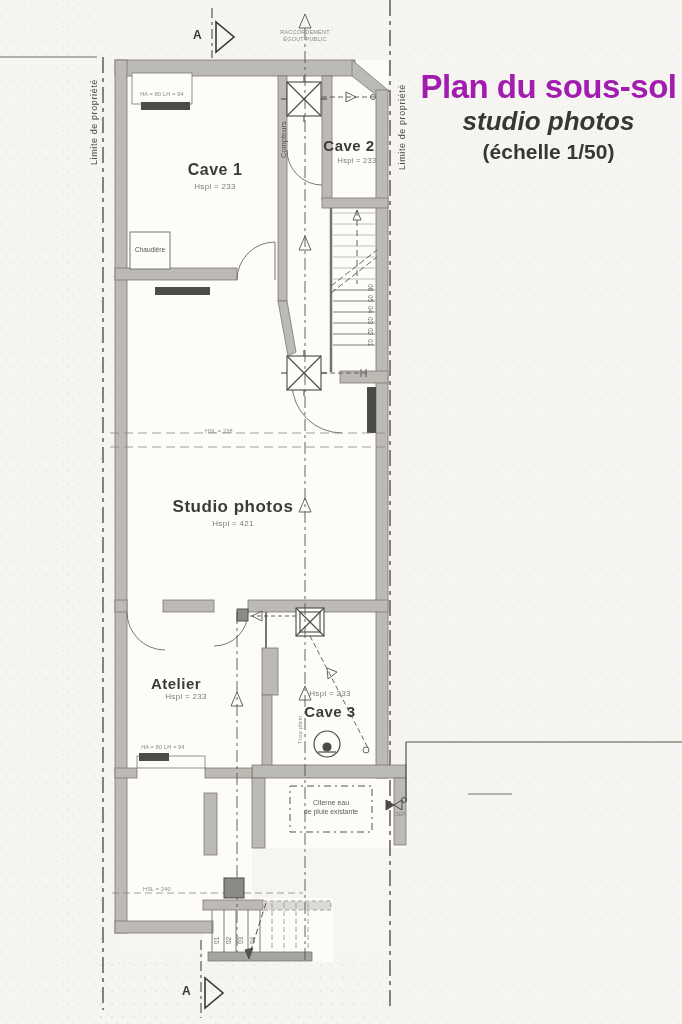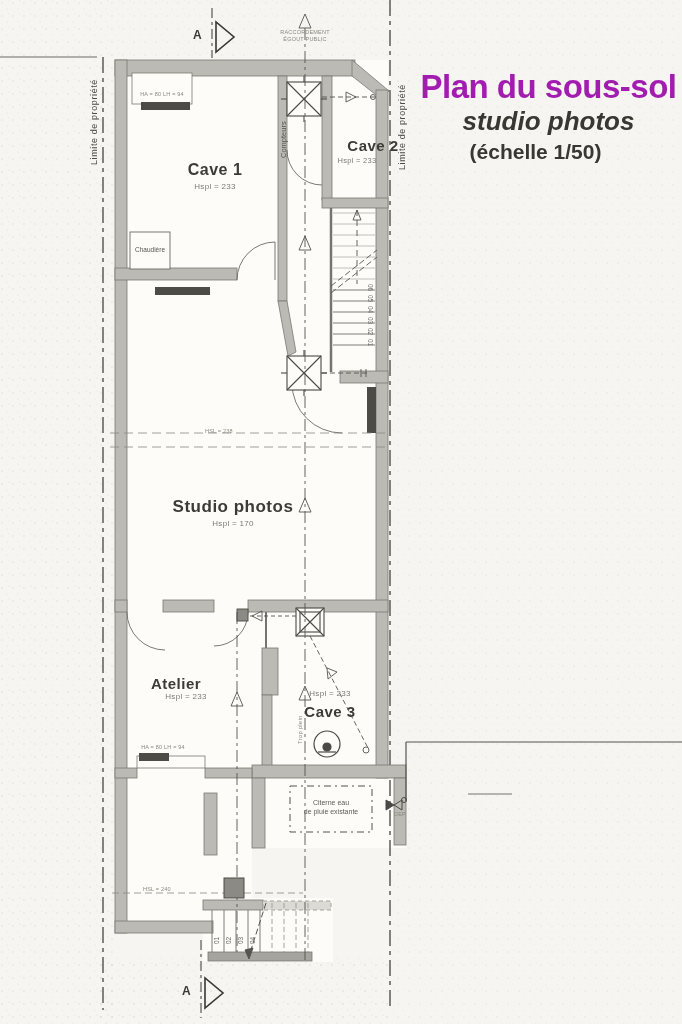--- a/index.html
+++ b/index.html
@@ -270,41 +270,41 @@
   </g>
   <g stroke="#4a4943" stroke-width="1" fill="none">
     <polygon points="386,800 386,810 394,805" fill="#4a4943"></polygon>
     <polygon points="402,800 402,810 394,805" fill="none"></polygon>
     <circle cx="404" cy="800" r="2.5"></circle>
   </g>
 </svg>
 
 <div class="lbl title-main center" style="left:415px;top:70px;width:267px;">Plan du sous-sol</div>
 <div class="lbl title-sub center" style="left:415px;top:108px;width:267px;">studio photos</div>
-<div class="lbl title-scale center" style="left:402px;top:141px;width:267px;">(échelle 1/50)</div>
+<div class="lbl title-scale center" style="left:415px;top:141px;width:267px;">(échelle 1/50)</div>
 
 <div class="lbl micro center" style="left:268px;top:30px;width:74px;">RACCORDEMENT</div>
 <div class="lbl micro center" style="left:268px;top:37px;width:74px;">ÉGOUT PUBLIC</div>
 
 <div class="lbl boundary-lbl rot-ccw" style="left:90px;top:165px;">Limite de propriété</div>
 <div class="lbl boundary-lbl rot-ccw" style="left:398px;top:170px;">Limite de propriété</div>
 
 <div class="lbl marker-a" style="left:193px;top:29px;">A</div>
 <div class="lbl marker-a" style="left:182px;top:985px;">A</div>
 
 <div class="lbl rot-ccw" style="left:280px;top:158px;font-size:7.5px;color:#55544e;">Compteurs</div>
 
 <div class="lbl room-name center" style="left:160px;top:162px;width:110px;font-size:16px;">Cave 1</div>
 <div class="lbl room-h center" style="left:160px;top:183px;width:110px;">Hspl = 233</div>
 
-<div class="lbl room-name center" style="left:344px;top:138px;width:58px;font-size:15px;">Cave 2</div>
+<div class="lbl room-name center" style="left:320px;top:138px;width:58px;font-size:15px;">Cave 2</div>
 <div class="lbl room-h center" style="left:328px;top:157px;width:58px;font-size:7.5px;">Hspl = 233</div>
 
 <div class="lbl room-name center" style="left:158px;top:498px;width:150px;font-size:17px;">Studio photos</div>
-<div class="lbl room-h center" style="left:158px;top:520px;width:150px;">Hspl = 170</div>
+<div class="lbl room-h center" style="left:158px;top:520px;width:150px;">Hspl = 421</div>
 
 <div class="lbl room-name center" style="left:130px;top:676px;width:92px;font-size:15px;">Atelier</div>
 <div class="lbl room-h center" style="left:140px;top:693px;width:92px;">Hspl = 233</div>
 
 <div class="lbl room-name center" style="left:288px;top:704px;width:84px;font-size:15px;">Cave 3</div>
 <div class="lbl room-h center" style="left:288px;top:690px;width:84px;">Hspl = 233</div>
 
 <div class="lbl center" style="left:129px;top:247px;width:42px;font-size:6.5px;color:#55544e;">Chaudière</div>
 <div class="lbl tiny center" style="left:289px;top:799px;width:84px;font-size:7px;">Citerne eau</div>
 <div class="lbl tiny center" style="left:289px;top:808px;width:84px;font-size:7px;">de pluie existante</div>

